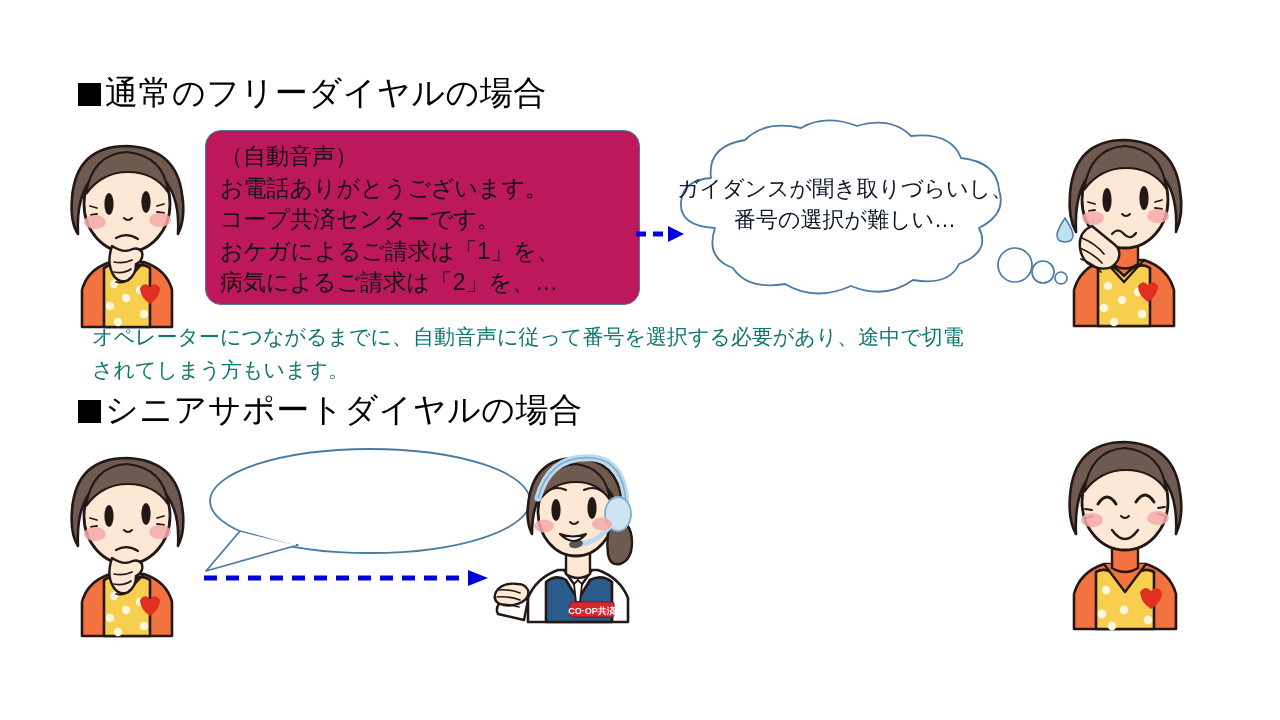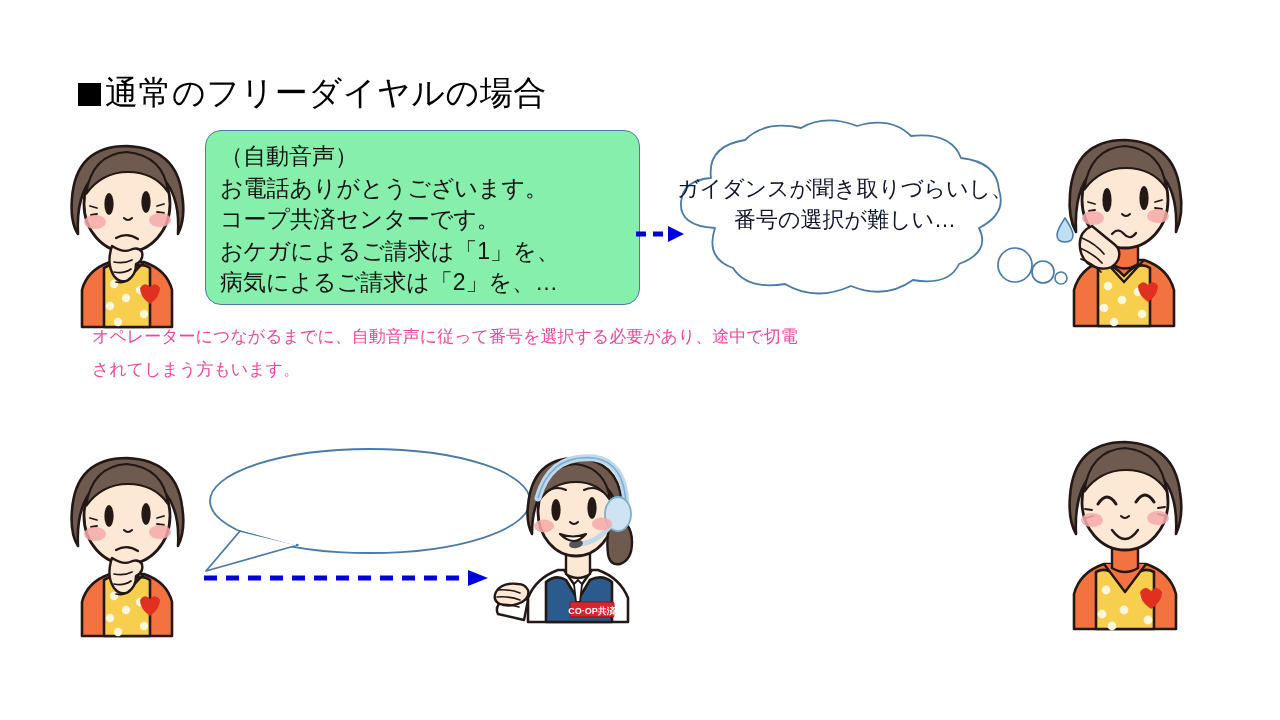--- a/index.html
+++ b/index.html
@@ -16,27 +16,27 @@
     font-size:33px;line-height:1;letter-spacing:.5px;
     color:#000;white-space:nowrap;font-weight:400;padding-left:12px;
   }
   .heading .sq{
     display:inline-block;width:23px;height:23px;background:#000;
     margin-right:4px;vertical-align:-2px;
   }
 
   
   .para{
-    font-size:17px;line-height:33px;color:#ec4899;
+    font-size:21px;line-height:33px;color:#0f766e;
     letter-spacing:0px;white-space:pre-line;
   }
 
   
   .speechbox{
-    border:1.6px solid #4A7BA7;border-radius:16px;background:#86efac;
+    border:1.6px solid #4A7BA7;border-radius:16px;background:#be185d;
     box-sizing:border-box;
   }
   .speechbox .txt{
     font-size:23px;line-height:31.5px;white-space:pre-line;color:#111;
     padding:10px 0 0 14px;
   }
 
   
   .bubtxt{
     font-size:22px;line-height:31px;white-space:pre-line;text-align:center;
@@ -189,20 +189,23 @@
         <path d="M34 120 q14 6 22 16"></path>
           <path d="M32 130 q14 6 22 15"></path>
           <path d="M33 141 q13 5 20 13"></path>
       </g>
     </svg>
   </div>
 
   <div class="abs para" style="left:92px;top:320px;width:1160px;">オペレーターにつながるまでに、自動音声に従って番号を選択する必要があり、途中で切電
 されてしまう方もいます。</div>
 
+  <div class="abs heading" style="left:66px;top:393px;">
+    <span class="sq"></span><span>シニアサポートダイヤルの場合</span>
+  </div>
 
   <div class="abs" style="left:52px;top:436px;width:150px;height:200px;">
     <svg width="150" height="200" viewBox="0 0 150 200">
       <path d="M30 200 L30 166 Q35 146 58 138 L92 138 Q115 146 120 166 L120 200 Z" fill="#F2733F" stroke="#231815" stroke-width="2.6" stroke-linejoin="round"></path>
       <path d="M52 200 L52 144 Q62 136 75 150 Q88 136 98 144 L98 200 Z" fill="#F7CE4E" stroke="#231815" stroke-width="2.6" stroke-linejoin="round"></path>
       <path d="M58 138 L75 156 L92 138" fill="none" stroke="#231815" stroke-width="2.4"></path>
       <g fill="#FFF7DC">
         <circle cx="62" cy="160" r="4.2"></circle>
           <circle cx="88" cy="166" r="4.2"></circle>
         <circle cx="58" cy="182" r="4.2"></circle>

